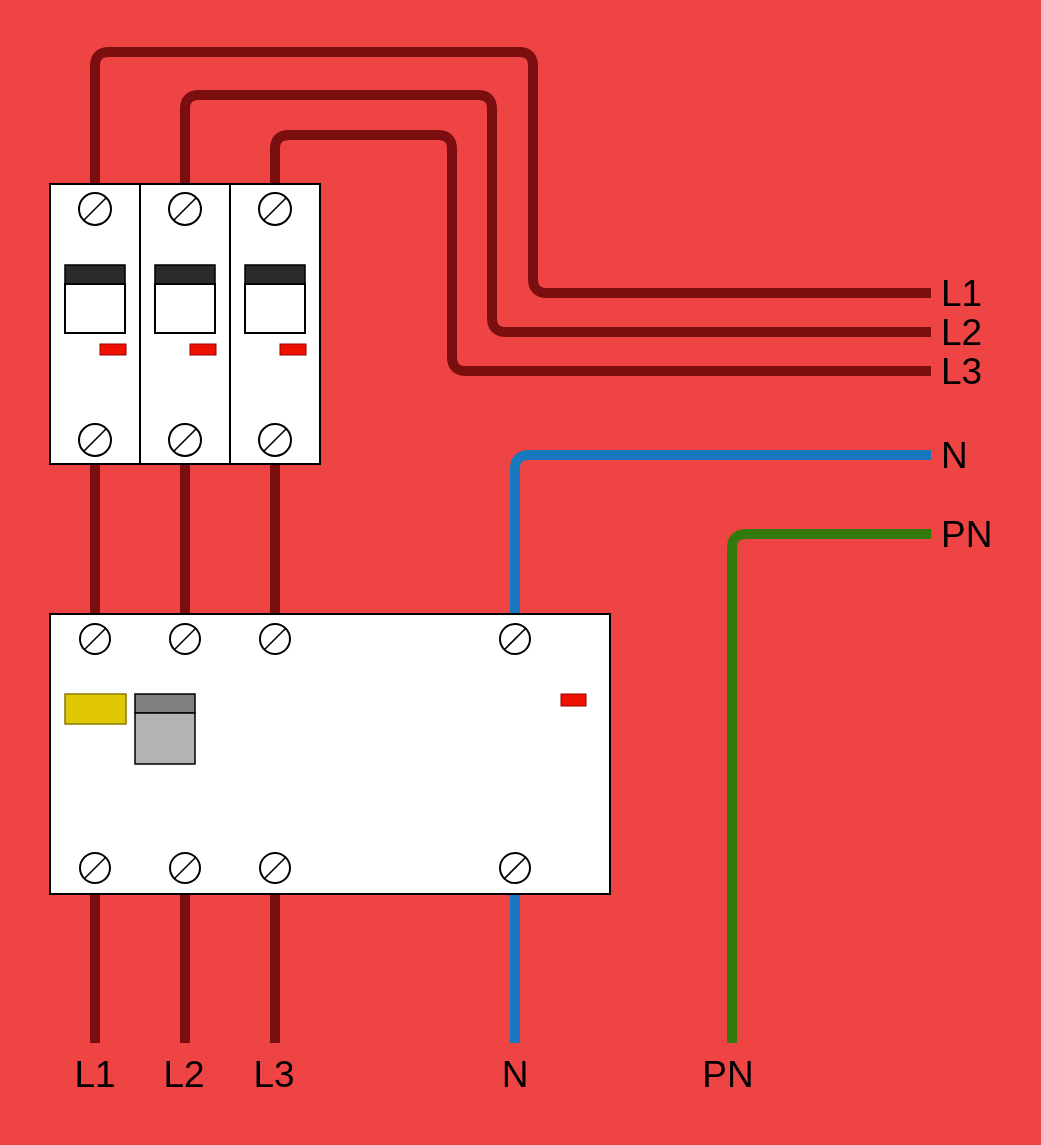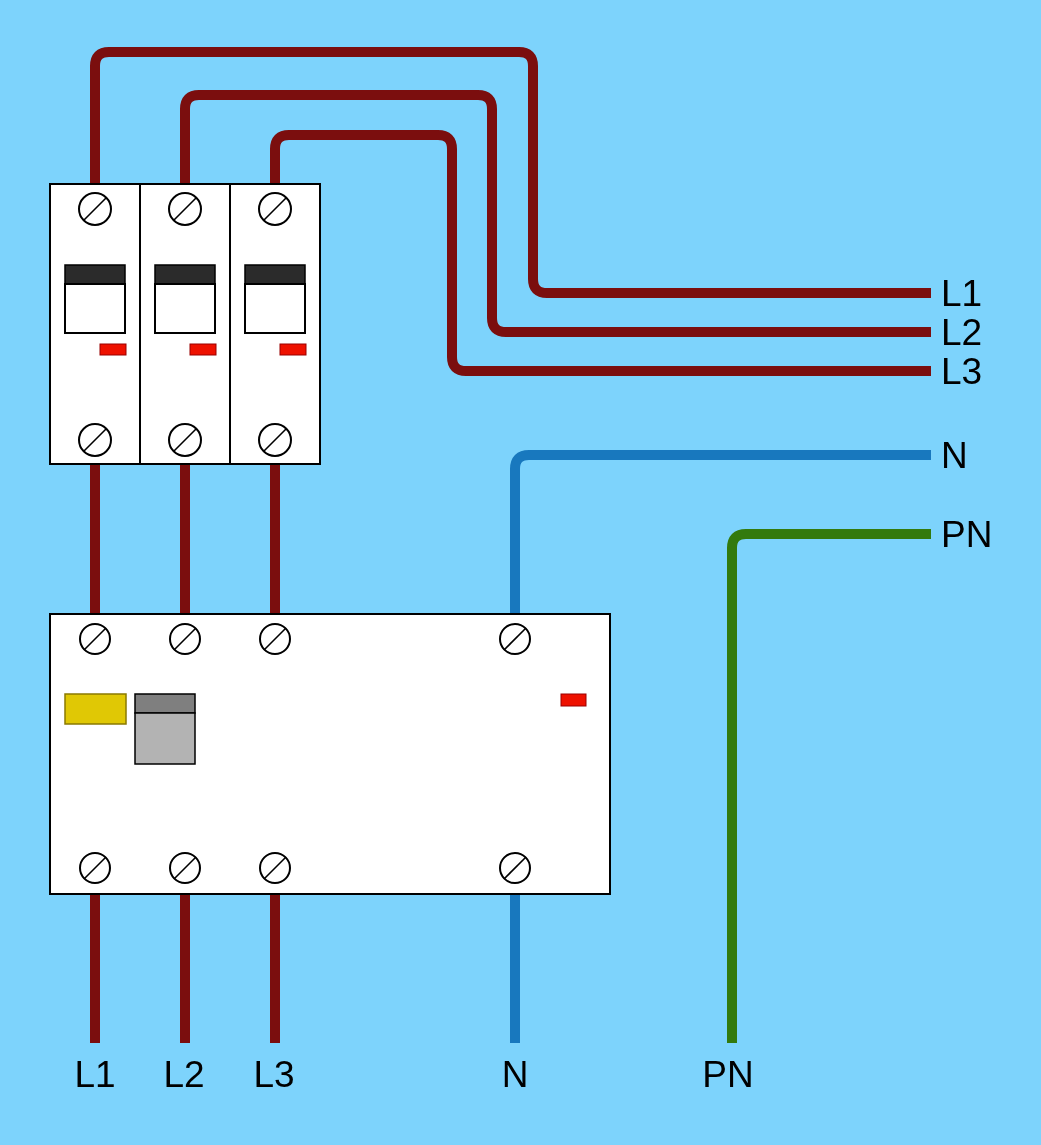--- a/index.html
+++ b/index.html
@@ -4,21 +4,21 @@
 <style>
   html, body {
     margin: 0;
     padding: 0;
     background: #ffffff;
   }
   .canvas {
     position: relative;
     width: 1041px;
     height: 1145px;
-    background: #7dd3fc;
+    background: #ef4444;
     font-family: "Liberation Sans", sans-serif;
     overflow: hidden;
   }
   .diagram-svg {
     position: absolute;
     left: 0;
     top: 0;
     width: 1041px;
     height: 1145px;
   }

